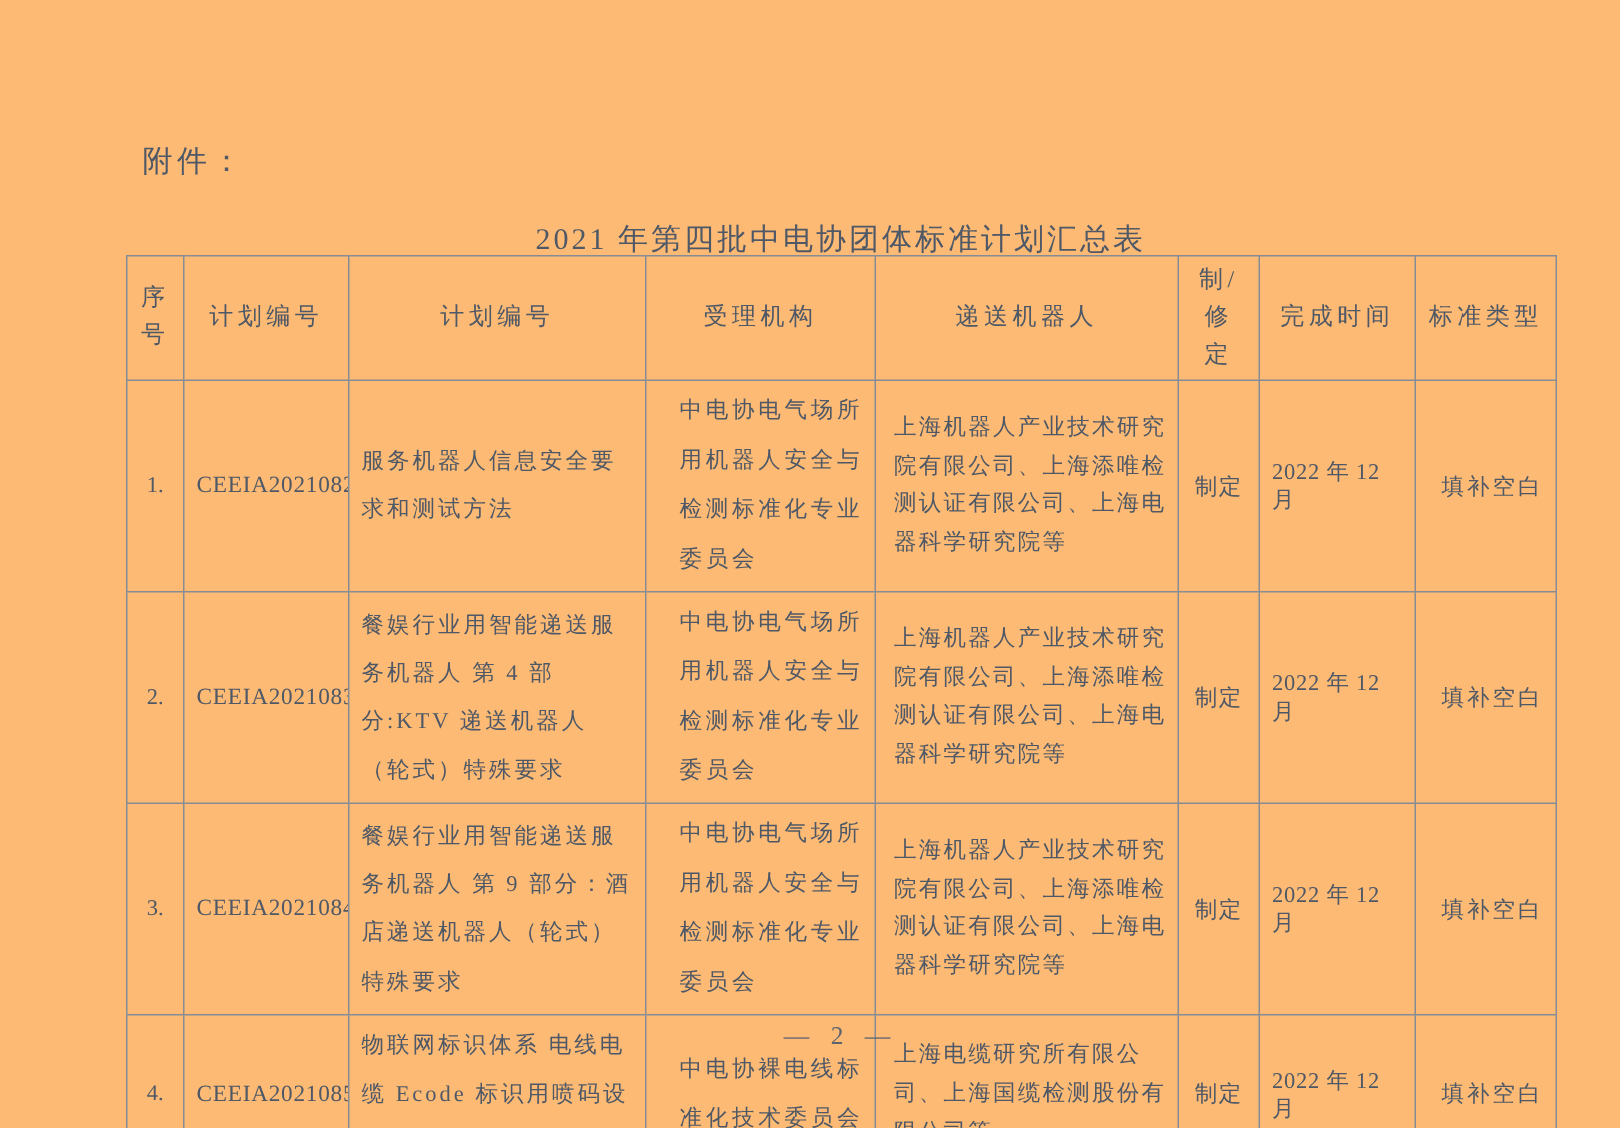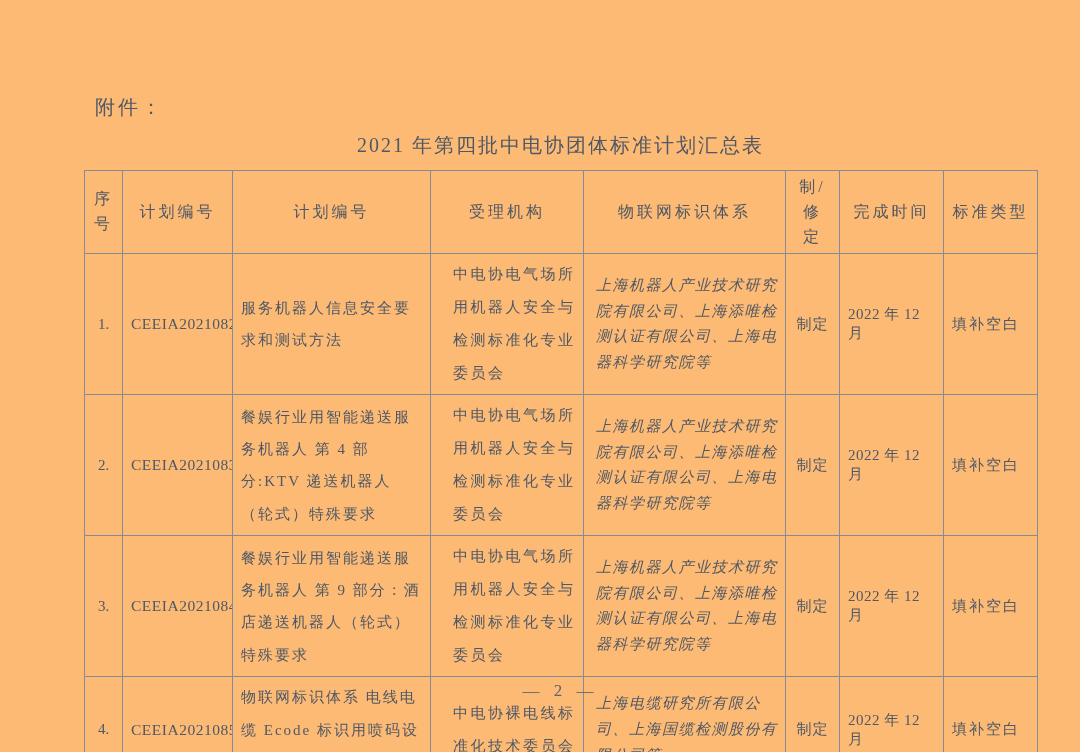--- a/index.html
+++ b/index.html
@@ -19,21 +19,21 @@
   .attachment {
     position: absolute;
     left: 95px;
     top: 94px;
     font-size: 20px;
     letter-spacing: 3px;
   }
   .doc-title {
     position: absolute;
     left: 84px;
-    top: 132px;
+    top: 146px;
     width: 953px;
     text-align: center;
     font-size: 20px;
     letter-spacing: 2px;
   }
   table.std-table {
     position: absolute;
     left: 84px;
     top: 170px;
     width: 953px;
@@ -58,24 +58,24 @@
   .pre { white-space: pre-line; }
   tr.hrow { height: 57px; }
   tr.r1 { height: 105px; }
   tr.r2 { height: 103px; }
   tr.r3 { height: 102px; }
   tr.r4 { height: 87px; }
   td.center { text-align: center; }
   td.plan { text-align: center; letter-spacing: 0.5px; font-size: 15.5px; }
   td.name { letter-spacing: 2px; line-height: 2.15; padding-right: 6px; }
   td.agency { letter-spacing: 2.5px; line-height: 2.2; padding-left: 22px; padding-right: 4px; }
-  td.drafters { letter-spacing: 1.5px; line-height: 1.72; padding-left: 12px; padding-right: 0; font-style: italic; }
+  td.drafters { letter-spacing: 1.5px; line-height: 1.72; padding-left: 12px; padding-right: 0; }
   td.mode { text-align: center; letter-spacing: 1px; }
   td.finish { text-align: left; letter-spacing: 0.5px; }
-  td.stype { text-align: left; letter-spacing: 2px; font-family: Liberation Mono, monospace; }
+  td.stype { text-align: right; letter-spacing: 2px; font-family: Liberation Mono, monospace; }
   .page-number {
     position: absolute;
     left: 84px;
     top: 681px;
     width: 953px;
     text-align: center;
     font-size: 17px;
     color: #5d646e;
     letter-spacing: 5px;
   }
@@ -100,21 +100,21 @@
         <col style="width:104px">
         <col style="width:94px">
     </colgroup>
     <thead>
       <tr class="hrow">
         <th class="pre">序
 号</th>
         <th>计划编号</th>
         <th>计划编号</th>
         <th>受理机构</th>
-        <th>物联网标识体系</th>
+        <th>递送机器人</th>
         <th class="pre">制/修
 定</th>
         <th>完成时间</th>
         <th>标准类型</th>
       </tr>
     </thead>
     <tbody>
       <tr class="r1">
         <td class="center">1.</td>
         <td class="plan">CEEIA2021082</td>

